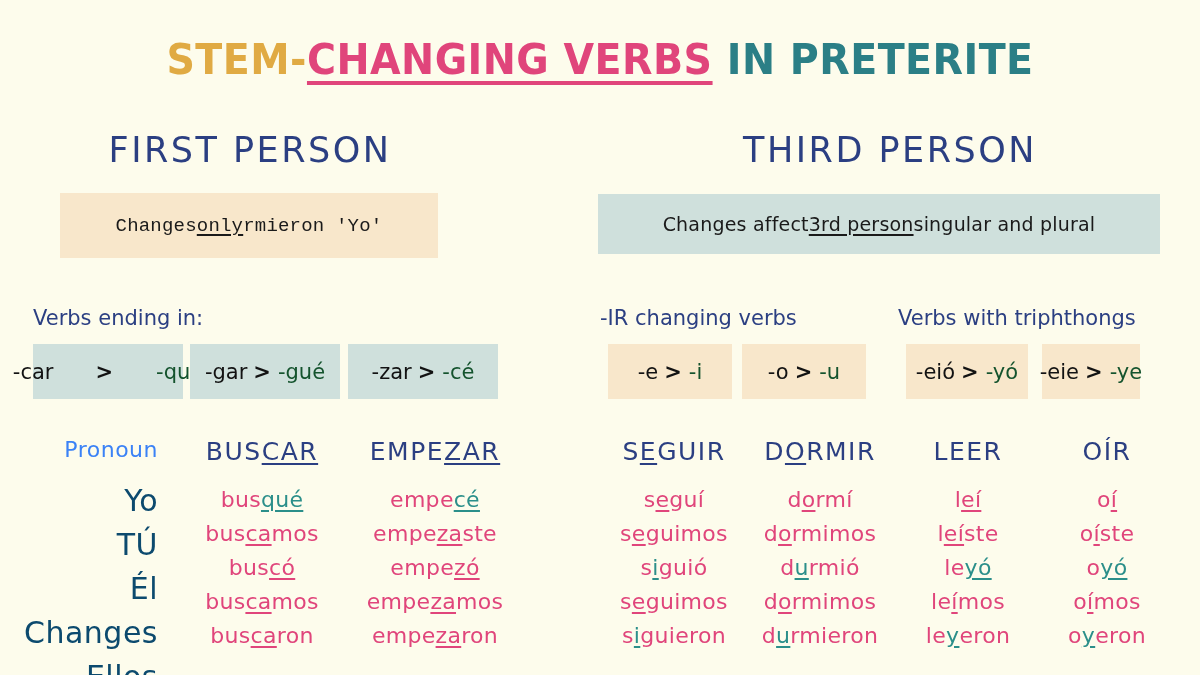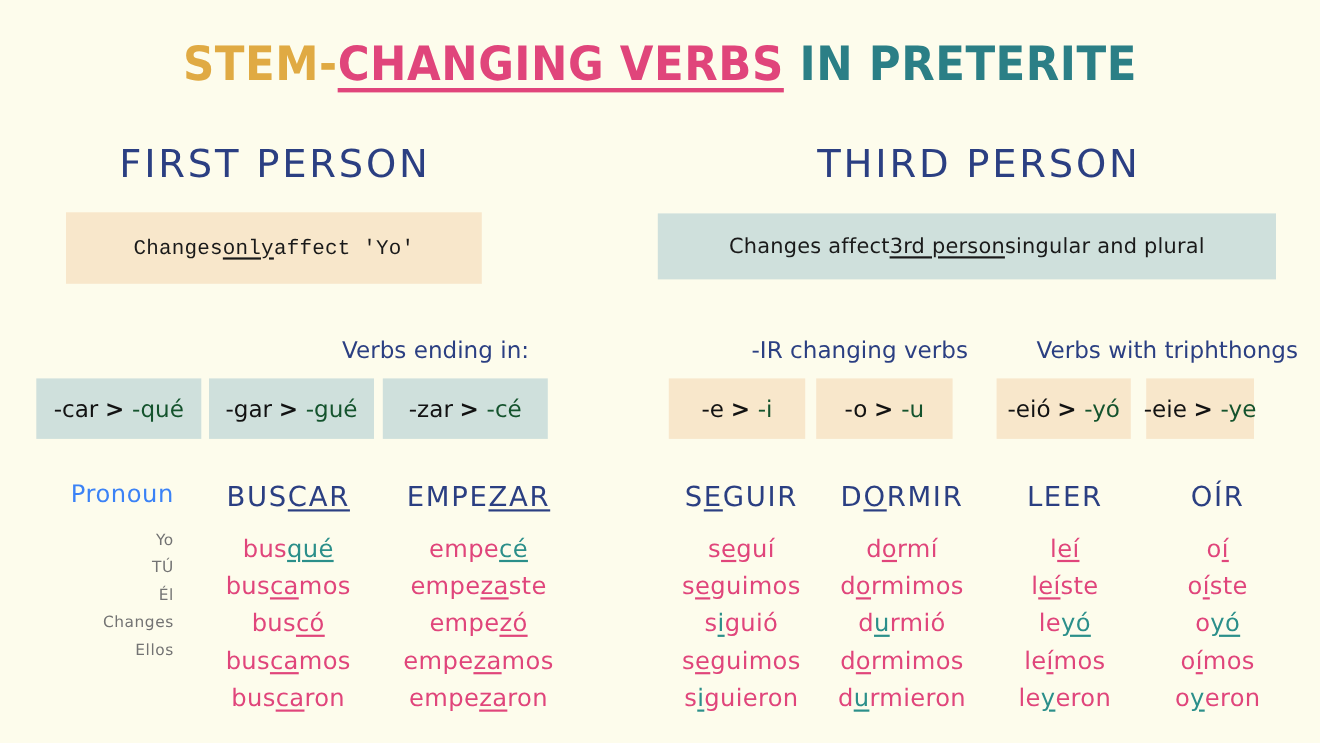--- a/index.html
+++ b/index.html
@@ -61,21 +61,21 @@
   }
   #note-first { top: 193px; left: 60px;  width: 378px; height: 65px; background: #f8e7cb; font-family: Liberation Mono, monospace; }
   #note-third { top: 194px; left: 598px; width: 562px; height: 60px; background: #cfe0dc; }
   .note u { text-decoration-thickness: 1.5px; text-underline-offset: 3px; }
 
   
   .grp-label {
     position: absolute;
     color: #2b3f82;
     font-size: 21px;
-    text-align: right;
+    text-align: left;
     white-space: nowrap;
   }
   #lbl-verbs-ending { top: 306px; left: 33px;  width: 448px; }
   #lbl-ir-changing  { top: 306px; left: 600px; width: 280px; }
   #lbl-triphthongs  { top: 306px; left: 898px; width: 282px; }
 
   
   .chip {
     position: absolute;
     display: flex;
@@ -85,21 +85,21 @@
     font-size: 21px;
     font-weight: 500;
     color: #121212;
     white-space: nowrap;
   }
   .chip.teal  { background: #cfe0dc; }
   .chip.beige { background: #f8e7cb; }
   .chip .res  { color: #14532d; margin-left: 7px; text-align: right; }
   .chip .gt   { margin-left: 6px; font-weight: 700; }
 
-  #chip-car { top: 344px; left: 33px;  width: 150px; }
+  #chip-car { top: 344px; left: 33px;  width: 150px; gap: 36px; }
   #chip-gar { top: 344px; left: 190px; width: 150px; }
   #chip-zar { top: 344px; left: 348px; width: 150px; }
   #chip-ei  { top: 344px; left: 608px; width: 124px; }
   #chip-ou  { top: 344px; left: 742px; width: 124px; }
   #chip-eio { top: 344px; left: 906px; width: 122px; }
   #chip-eie { top: 344px; left: 1042px; width: 98px; }
 
   
   .col {
     position: absolute;
@@ -129,21 +129,21 @@
   
   #col-pronoun {
     position: absolute;
     top: 437px; left: 10px; width: 148px;
     display: flex; flex-direction: column; align-items: flex-end;
   }
   #col-pronoun .phead {
     color: #3b82f6; font-size: 22px; margin-bottom: 12px; letter-spacing: .5px;
   }
   #col-pronoun .pname {
-    color: #737373; font-size: 14px; margin-top: 9px; letter-spacing: .5px;
+    color: #0c4a6e; font-size: 30px; margin-top: 9px; letter-spacing: .5px;
   }
 
   #col-buscar  { left: 184px; width: 156px; }
   #col-empezar { left: 345px; width: 180px; }
   #col-seguir  { left: 598px; width: 152px; }
   #col-dormir  { left: 740px; width: 160px; }
   #col-leer    { left: 902px; width: 132px; }
   #col-oir     { left: 1038px; width: 138px; }
 </style>
 </head>
@@ -154,21 +154,21 @@
   <div id="title">
     <span class="t-stem">STEM-</span><span class="t-chg">CHANGING VERBS</span><span class="t-pret"> IN PRETERITE</span>
   </div>
 
   <div class="sec-head" id="head-first">FIRST PERSON</div>
   <div class="sec-head" id="head-third">THIRD PERSON</div>
 
   <div class="note" id="note-first">
     <span>Changes </span>
       <u>only</u>
-      <span> affect 'Yo'</span>
+      <span> rmieron 'Yo'</span>
   </div>
   <div class="note" id="note-third">
     <span>Changes affect </span>
       <u>3rd person</u>
       <span> singular and plural</span>
   </div>
 
   <div class="grp-label" id="lbl-verbs-ending">Verbs ending in:</div>
   <div class="grp-label" id="lbl-ir-changing">-IR changing verbs</div>
   <div class="grp-label" id="lbl-triphthongs">Verbs with triphthongs</div>

